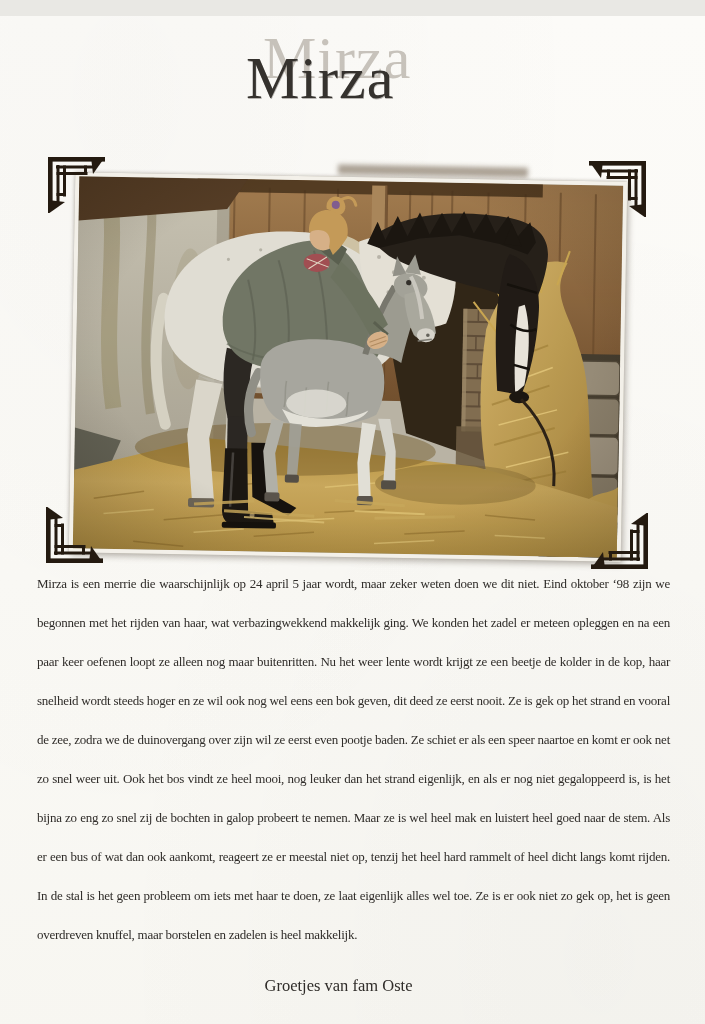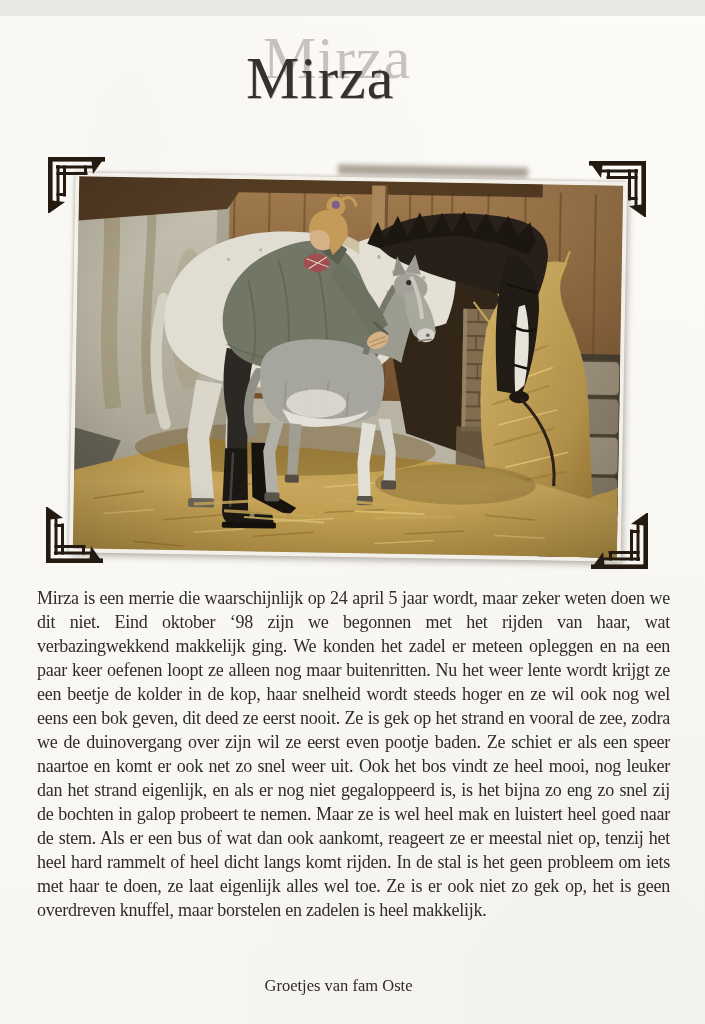--- a/index.html
+++ b/index.html
@@ -36,22 +36,22 @@
   }
   .photo svg{display:block;width:100%;height:100%;}
   .corner{position:absolute;width:60px;height:56px;}
   .corner svg{display:block;width:100%;height:100%;}
   .corner.tl{left:48px;top:141px;}
   .corner.tr{left:586px;top:145px;transform:scaleX(-1);}
   .corner.bl{left:46px;top:491px;transform:scaleY(-1);}
   .corner.br{left:588px;top:497px;transform:scale(-1,-1);}
   
   .body-text{
-    position:absolute;left:37px;top:570px;width:633px;margin:0;
-    font-size:18px;line-height:24px;letter-spacing:-0.25px;
+    position:absolute;left:37px;top:548px;width:633px;margin:0;
+    font-size:13px;line-height:39px;letter-spacing:-0.25px;
     color:#2f2c29;text-align:justify;
   }
   .closing{
     position:absolute;left:0;top:960px;width:100%;margin:0;
     font-size:16.5px;color:#2f2c29;text-align:center;
     transform:translateX(-14px);
   }
 </style>
 </head>
 <body>

